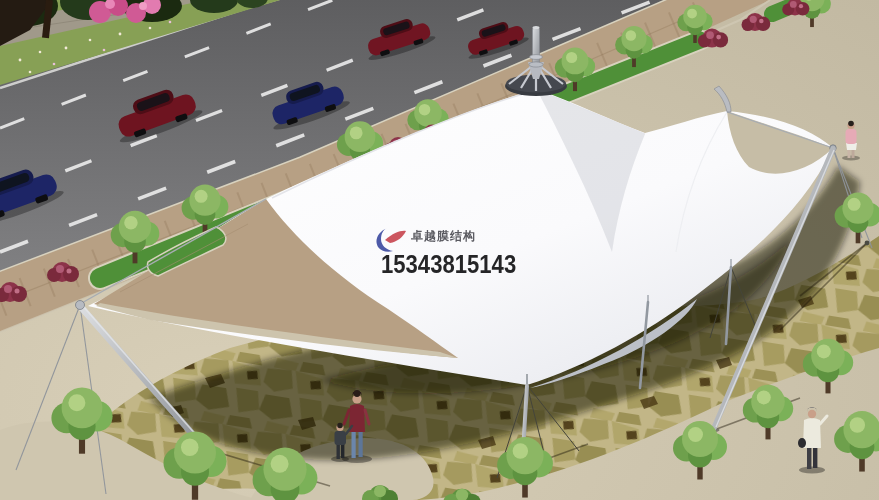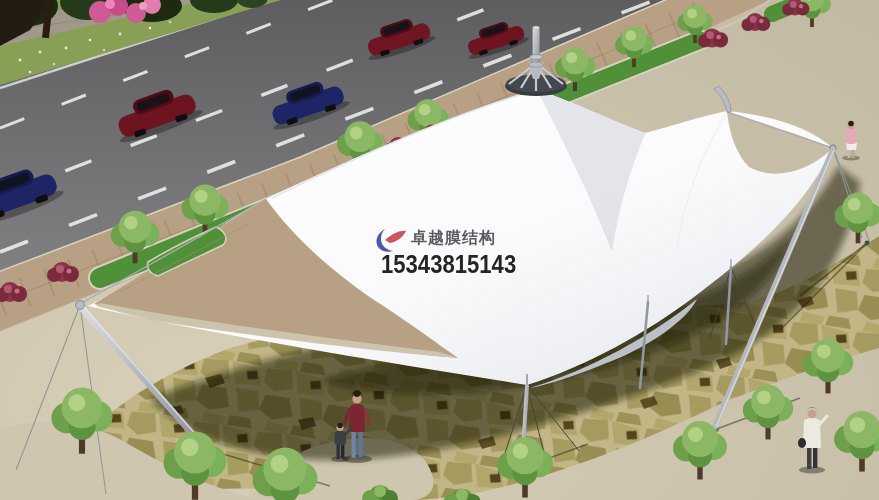--- a/index.html
+++ b/index.html
@@ -1,21 +1,21 @@
 <!DOCTYPE html>
 <html><head>
 <meta charset="utf-8">
 <style>
   html,body{margin:0;padding:0;background:#222;}
   .stage{position:relative;width:879px;height:500px;overflow:hidden;
          font-family:"Liberation Sans",sans-serif;background:#d0c7b0;}
   .stage svg.scene{position:absolute;left:0;top:0;}
   .watermark{position:absolute;left:0;top:0;width:879px;height:500px;pointer-events:none;}
   .wm-logo{position:absolute;left:373px;top:227px;width:34px;height:26px;opacity:.85;}
-  .wm-brand{position:absolute;left:411px;top:228px;font-size:16px;font-weight:700;
+  .wm-brand{position:absolute;left:411px;top:228px;font-size:12px;font-weight:700;
             letter-spacing:1px;color:#3f3f46;opacity:.85;white-space:nowrap;}
   .wm-phone{position:absolute;left:381px;top:249px;font-size:26px;font-weight:700;
             color:#0e0e10;opacity:.9;letter-spacing:0px;white-space:nowrap;
             transform:scaleX(.85);transform-origin:left top;}
 </style>
 </head>
 <body>
 
 <div class="stage">
 <svg class="scene" width="879" height="500" viewBox="0 0 879 500">

